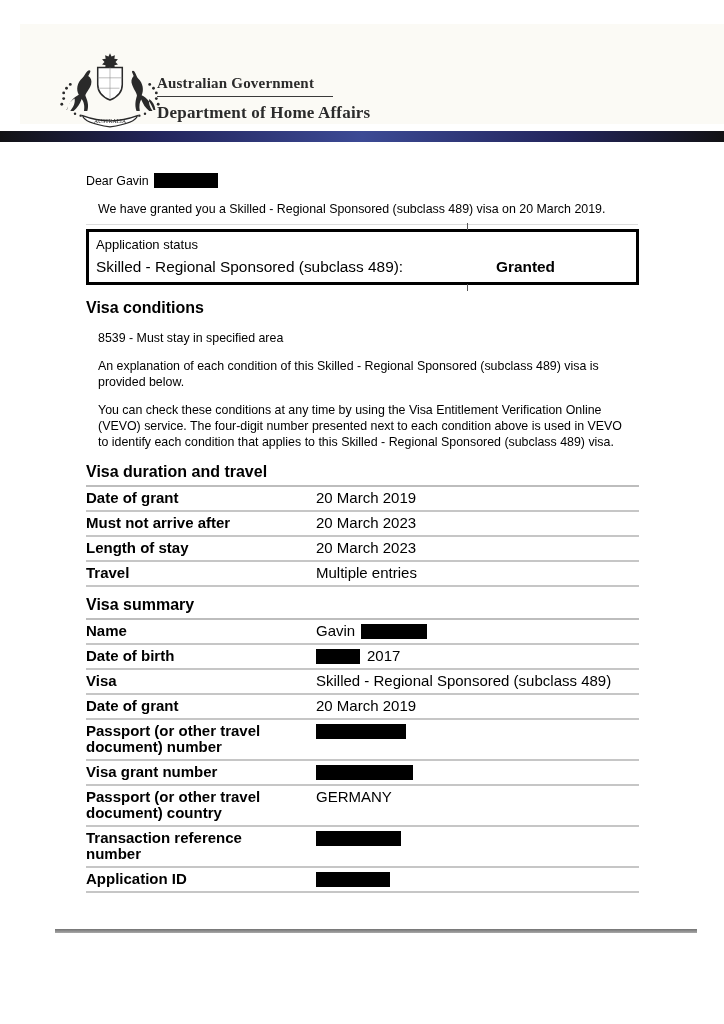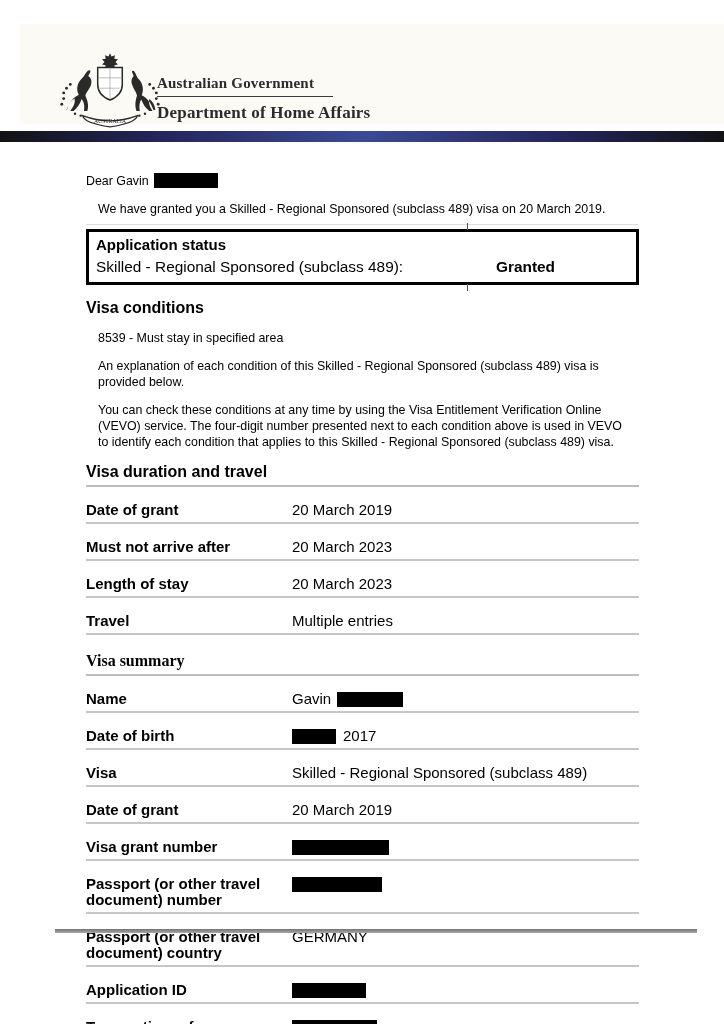--- a/index.html
+++ b/index.html
@@ -21,34 +21,34 @@
   
   .content{position:absolute;left:86px;top:173px;width:553px;font-size:12.4px;line-height:16px;}
   .content p{margin:12px;}
   .greeting{white-space:nowrap;}
   .p-intro{margin-top:14px;}
   h2{font-size:16px;line-height:20px;margin:0;font-weight:bold;}
   
   .status-wrap{position:relative;margin-top:11px;}
   .status-wrap::before{content:'';position:absolute;left:0;right:1px;top:-5px;height:1px;background:#dcdcdc;}
   .status-box{border:3px solid #000;padding:2px 7px 5px 7px;}
-  .status-title{font-size:15px;line-height:22px;font-weight:bold;}
+  .status-title{font-size:13px;line-height:22px;font-weight:normal;}
   .status-row{display:grid;grid-template-columns:400px auto;font-size:15.4px;line-height:21px;}
   .status-granted{font-weight:bold;}
   .tick{position:absolute;left:381px;width:1px;background:#555;}
   .tick-top{top:-6px;height:7px;}
   .tick-bottom{bottom:-6px;height:7px;}
   .h-conditions{margin-top:13px;}
   .p-expl{margin-top:17px;}
   .p-vevo{margin-top:16px;}
   .h-duration{margin-top:5px;}
-  .h-summary{margin-top:16px;font-family:Liberation Serif, serif;}
+  .h-summary{margin-top:8px;}
   
   .dtable{margin-top:3px;border-top:2px solid #bdbdbd;font-size:15px;line-height:16px;}
-  .trow{display:grid;grid-template-columns:206px 1fr;border-bottom:2px solid #c6c6c6;padding:15px 0 4px 0;}
+  .trow{display:grid;grid-template-columns:206px 1fr;border-bottom:2px solid #c6c6c6;padding:3px 0 4px 0;gap:24px;}
   .trow .lbl{font-weight:bold;padding-right:12px;}
   .trow .val{}
   
   .rd{display:inline-block;height:15px;background:#000;vertical-align:-3px;}
   .rd-greet{width:64px;margin-left:5px;}
   .rd-name{width:66px;margin-left:6px;}
   .rd-dob{width:44px;margin-right:7px;}
   .rd-grant{width:97px;}
   .rd-passport{width:90px;}
   .rd-appid{width:74px;}
@@ -163,37 +163,37 @@
       </div>
       <div class="trow">
         <span class="lbl">Visa</span>
         <span class="val">Skilled - Regional Sponsored (subclass 489)</span>
       </div>
       <div class="trow">
         <span class="lbl">Date of grant</span>
         <span class="val">20 March 2019</span>
       </div>
       <div class="trow">
+        <span class="lbl">Passport (or other travel document) number</span>
+        <span class="val"><span class="rd rd-passport"></span></span>
+      </div>
+      <div class="trow">
         <span class="lbl">Visa grant number</span>
         <span class="val"><span class="rd rd-grant"></span></span>
-      </div>
-      <div class="trow">
-        <span class="lbl">Passport (or other travel document) number</span>
-        <span class="val"><span class="rd rd-passport"></span></span>
       </div>
       <div class="trow">
         <span class="lbl">Passport (or other travel document) country</span>
         <span class="val">GERMANY</span>
       </div>
       <div class="trow">
+        <span class="lbl">Transaction reference number</span>
+        <span class="val"><span class="rd rd-trn"></span></span>
+      </div>
+      <div class="trow">
         <span class="lbl">Application ID</span>
         <span class="val"><span class="rd rd-appid"></span></span>
-      </div>
-      <div class="trow">
-        <span class="lbl">Transaction reference number</span>
-        <span class="val"><span class="rd rd-trn"></span></span>
       </div>
     </div>
 
   </div>
 
   <div class="footer-rule"></div>
 </div>
 
 </body></html>

